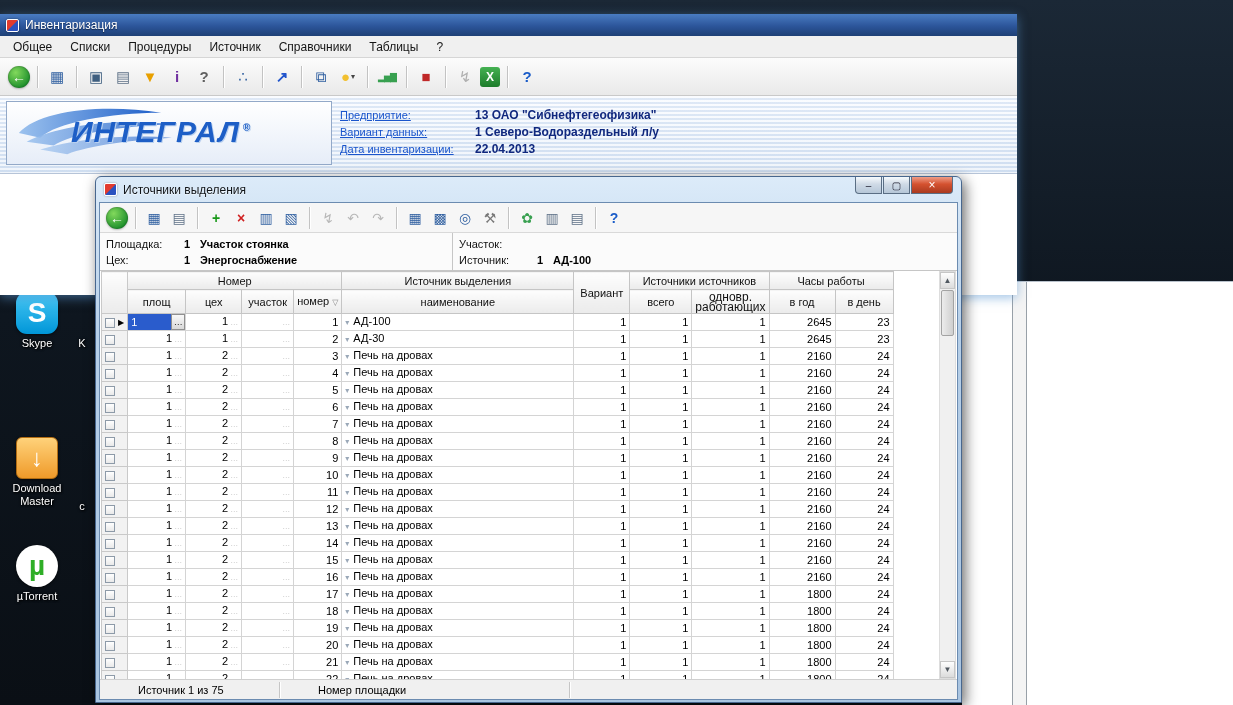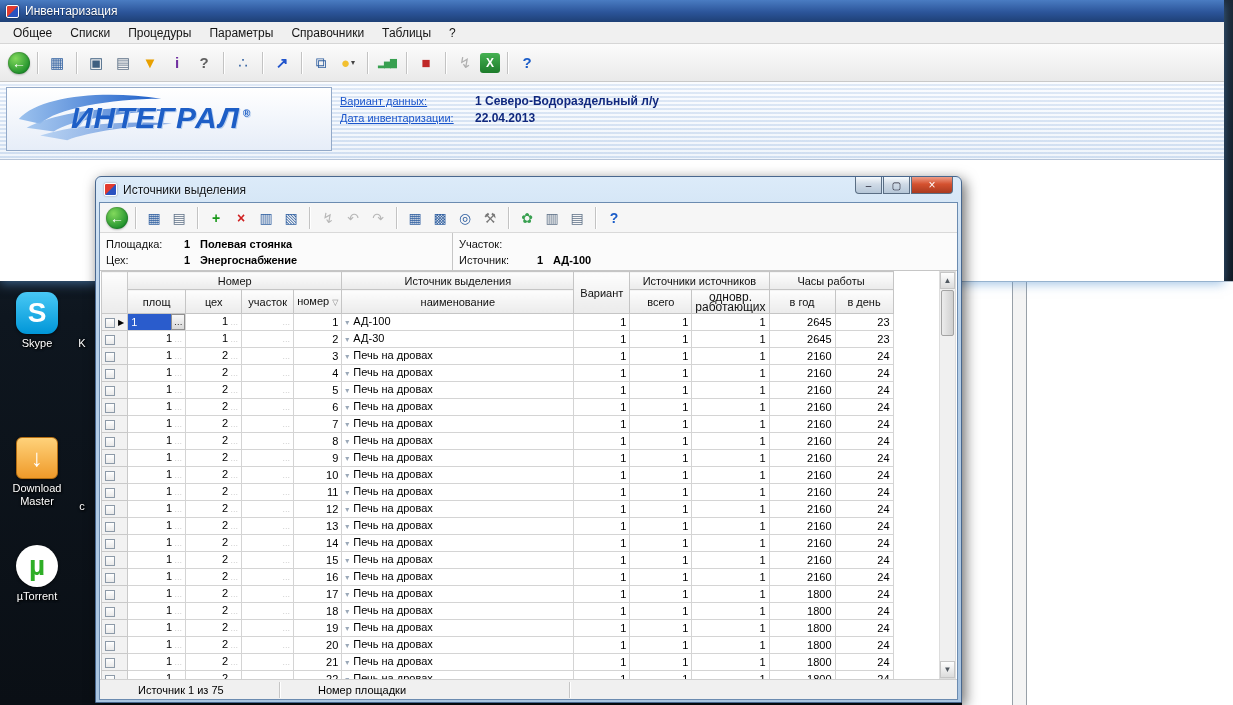--- a/index.html
+++ b/index.html
@@ -23,21 +23,21 @@
   .di-download-master{left:6px;top:437px;}
   .di-hidden-c{left:64px;top:455px;width:36px;}
   .di-utorrent{left:6px;top:545px;}
   .di-recycle-bin{left:6px;top:632px;}
 
   
   .bg-window{position:absolute;left:962px;top:281px;width:271px;height:424px;background:#fff;z-index:3;border-top:1px solid #b9c2cc;}
   .bg-window .bgsb{position:absolute;left:50px;top:0;width:15px;height:100%;background:#f4f4f4;border-left:1px solid #98a0a8;border-right:1px solid #98a0a8;}
 
   
-  .main-window{position:absolute;left:0;top:0;width:1224px;height:281px;background:#fff;z-index:4;box-shadow:0 3px 10px rgba(90,150,210,.55);}
+  .main-window{position:absolute;left:0;top:14px;width:1017px;height:281px;background:#fff;z-index:4;box-shadow:0 3px 10px rgba(90,150,210,.55);}
   .titlebar{height:22px;background:linear-gradient(#4a7cc2,#2c559a 55%,#1e4076);display:flex;align-items:center;padding:0 6px;gap:6px;}
   .titlebar .title{color:#fff;font-size:12px;text-shadow:0 1px 1px rgba(0,0,0,.5);}
   .app-icon{width:13px;height:13px;border:1px solid #fff;border-radius:2px;background:linear-gradient(135deg,#e23b2e 48%,#2a52c0 52%);box-shadow:0 0 2px rgba(0,0,0,.5);}
   .menubar{height:22px;background:#f0f0f0;border-bottom:1px solid #d6d6d6;display:flex;align-items:center;padding:4px 4px;text-align:center;}
   .menu-item{padding:3px 9px;font-size:12px;color:#151515;cursor:default;}
   .toolbar{height:38px;background:linear-gradient(#fcfcfc,#e9e9e9);border-bottom:1px solid #c9c9c9;display:flex;align-items:center;padding:0 8px;gap:3px;}
 
   .tbicon{width:24px;height:24px;display:inline-flex;align-items:center;justify-content:center;border-radius:3px;font-size:15px;position:relative;cursor:default;}
   .tbicon .glyph.multi{font-size:9px;letter-spacing:-1px;}
   .tbicon.bold{font-weight:bold;}
@@ -149,21 +149,21 @@
 
 <div class="main-window">
   <div class="titlebar">
     <span class="app-icon"></span>
     <span class="title">Инвентаризация</span>
   </div>
   <div class="menubar">
       <span class="menu-item">Общее</span>
       <span class="menu-item">Списки</span>
       <span class="menu-item">Процедуры</span>
-      <span class="menu-item">Параметры</span>
+      <span class="menu-item">Источник</span>
       <span class="menu-item">Справочники</span>
       <span class="menu-item">Таблицы</span>
       <span class="menu-item">?</span>
     </div>
   <div class="toolbar">
       <span class="tbicon bg-circle-green">
         <span class="glyph" style="color: rgb(255, 255, 255);">←</span>
       </span>
       <span class="tb-sep"></span>
       <span class="tbicon">
@@ -231,20 +231,24 @@
           </linearGradient>
         </defs>
         <path d="M8 32 C 30 8, 95 2, 155 11 C 102 11, 46 21, 30 37 Z" fill="url(#lg)"></path>
         <path d="M16 41 C 52 23, 112 17, 162 23 C 116 25, 60 33, 44 45 Z" fill="url(#lg)" opacity="0.85"></path>
         <path d="M30 49 C 70 37, 122 33, 166 37 C 126 39, 80 45, 58 54 Z" fill="url(#lg)" opacity="0.65"></path>
       </svg>
       <span class="logo-text"><span>ИНТЕГРАЛ</span><span class="logo-reg">®</span></span>
     </div>
     <div class="hfields">
       <div class="hfield">
+        <span class="hlabel">Предприятие:</span>
+        <span class="hvalue">13 ОАО "Сибнефтегеофизика"</span>
+      </div>
+      <div class="hfield">
         <span class="hlabel">Вариант данных:</span>
         <span class="hvalue">1 Северо-Водораздельный л/у</span>
       </div>
       <div class="hfield">
         <span class="hlabel">Дата инвентаризации:</span>
         <span class="hvalue">22.04.2013</span>
       </div>
     </div>
   </div>
 </div>
@@ -320,21 +324,21 @@
         <span class="tb-sep"></span>
         <span class="tbicon bold">
           <span class="glyph" style="color: rgb(26, 92, 200);">?</span>
         </span>
       </div>
     <div class="cw-info">
       <div class="icol left">
         <div class="info-row">
           <span class="info-label">Площадка:</span>
           <span class="info-num">1</span>
-          <span class="info-val">Полевая стоянка</span>
+          <span class="info-val">Участок стоянка</span>
         </div>
         <div class="info-row">
           <span class="info-label">Цех:</span>
           <span class="info-num">1</span>
           <span class="info-val">Энергоснабжение</span>
         </div>
       </div>
       <div class="icol right">
         <div class="info-row">
           <span class="info-label">Участок:</span>

